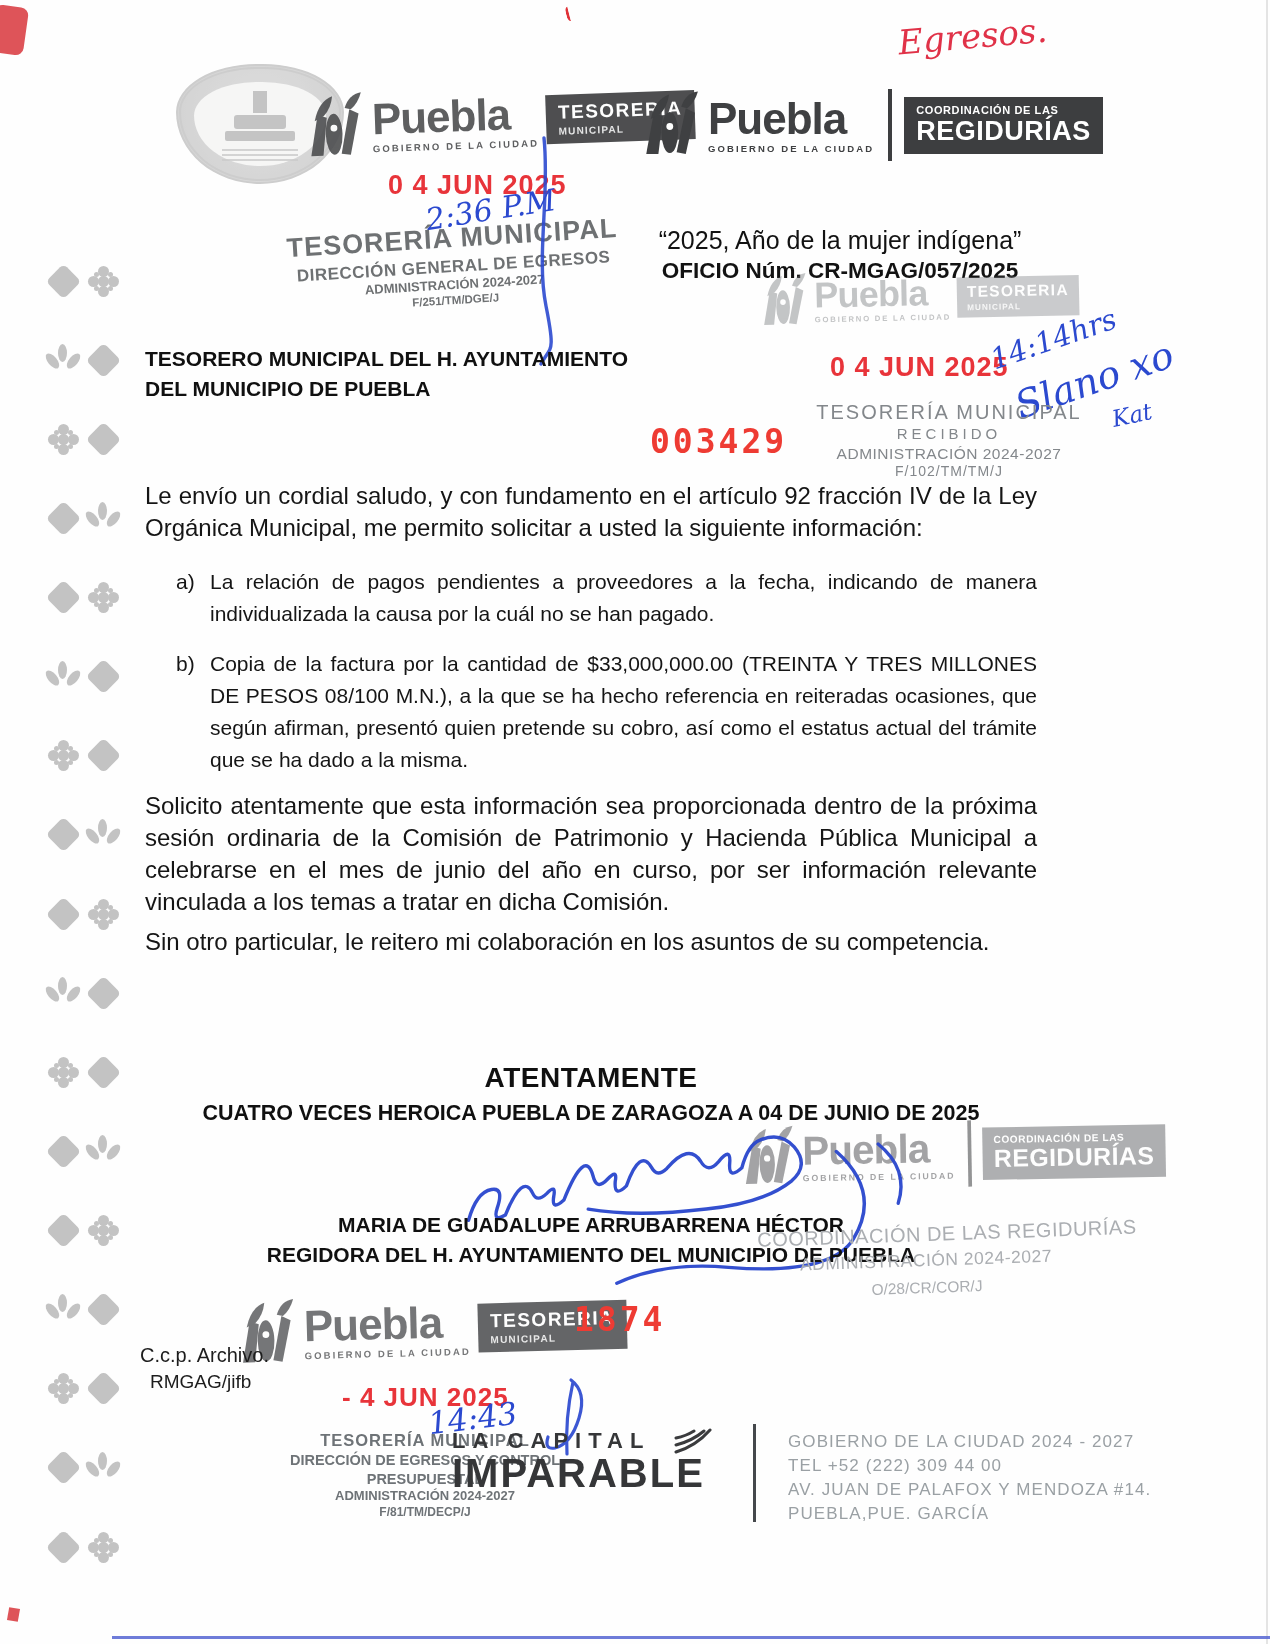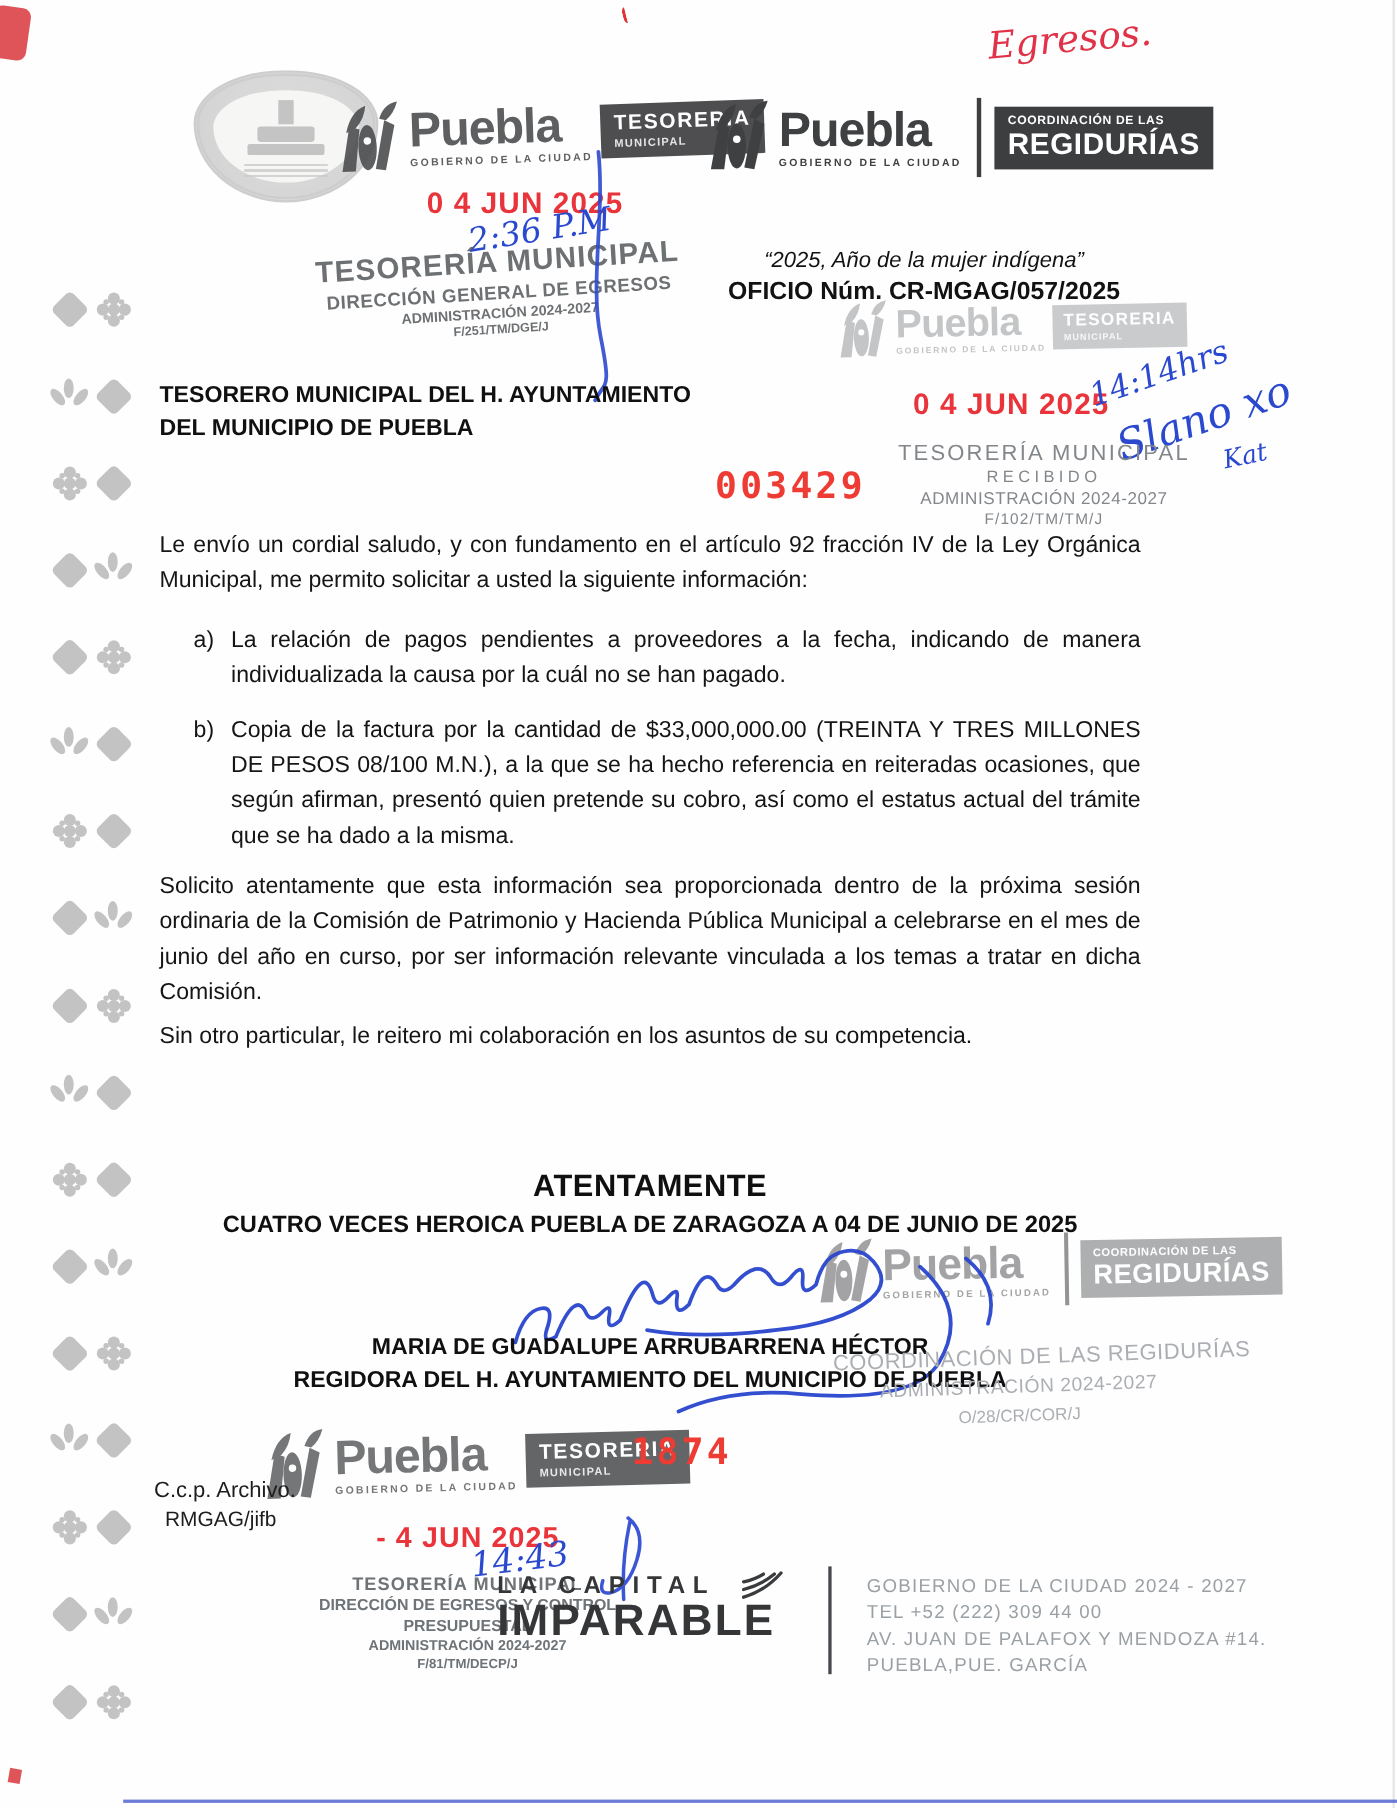--- a/index.html
+++ b/index.html
@@ -89,26 +89,26 @@
 
   .bot-stamp { left:280px; top:1430px; width:290px; color:#6e7377; line-height:1.28; }
   .bot-stamp .s1 { font-size:16.5px; font-weight:bold; letter-spacing:1px; }
   .bot-stamp .s2 { font-size:14.5px; font-weight:bold; }
   .bot-stamp .s3 { font-size:14.5px; font-weight:bold; }
   .bot-stamp .s4 { font-size:13px; font-weight:bold; }
   .bot-stamp .s5 { font-size:12px; font-weight:bold; }
 
   
   .motto-blk { left:640px; top:226px; width:400px; text-align:center; color:#121212; }
-  .motto { font-style:italic; font-size:20px; }
+  .motto { font-size:25px; }
   .oficio { font-weight:bold; font-size:22.5px; margin-top:3px; }
 
   .addressee { left:145px; top:344px; color:#101010; font-weight:bold; font-size:21px; line-height:30px; }
 
-  .para { left:145px; width:892px; color:#151515; font-size:21px; line-height:32px; text-align:justify; }
+  .para { left:145px; width:892px; color:#151515; font-size:24px; line-height:32px; text-align:justify; }
   .item { left:176px; width:861px; display:flex; color:#151515; font-size:21px; line-height:32px; }
   .item-label { width:34px; flex:none; }
   .item-text { flex:1; text-align:justify; }
 
   .closing { left:145px; width:892px; text-align:center; color:#101010; font-weight:bold; }
   .salut { font-size:28px; letter-spacing:.5px; }
   .place-date { font-size:21.5px; margin-top:7px; white-space:nowrap; }
   .signer { font-size:21px; line-height:30px; }
 
   .ccp { left:140px; top:1344px; font-size:20px; color:#1d1d1d; }

